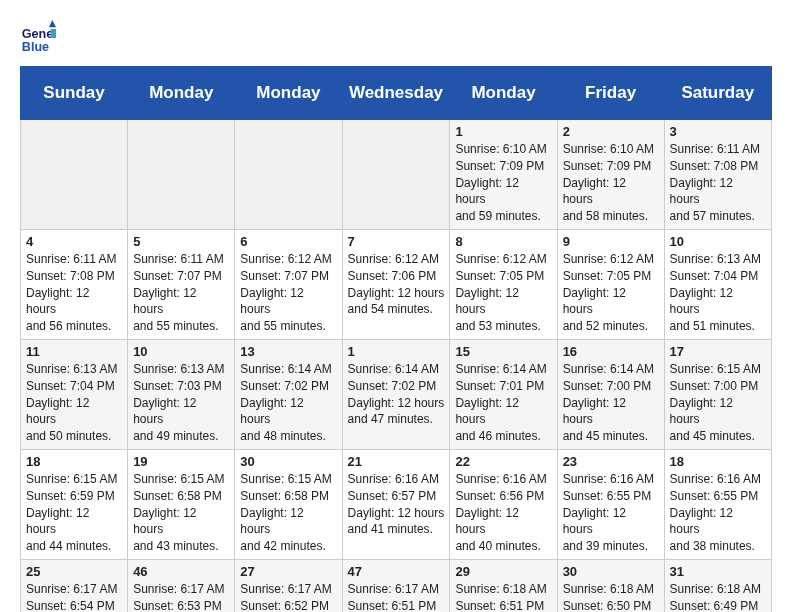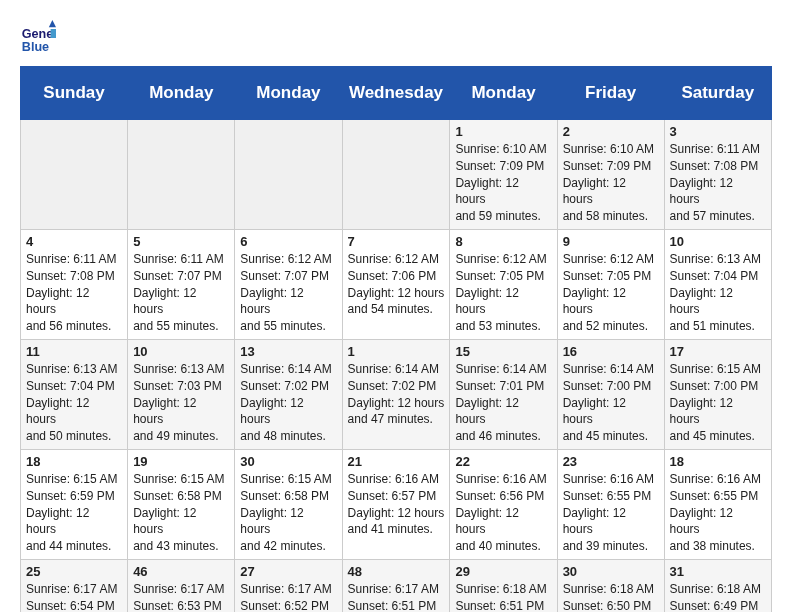--- a/index.html
+++ b/index.html
@@ -321,21 +321,21 @@
 and 36 minutes.</div>
         </td>
         <td>
           <span class="day-num">27</span>
           <div class="day-info" style="white-space: pre-line;">Sunrise: 6:17 AM
 Sunset: 6:52 PM
 Daylight: 12 hours
 and 35 minutes.</div>
         </td>
         <td>
-          <span class="day-num">48</span>
+          <span class="day-num">47</span>
           <div class="day-info" style="white-space: pre-line;">Sunrise: 6:17 AM
 Sunset: 6:51 PM
 Daylight: 12 hours
 and 34 minutes.</div>
         </td>
         <td>
           <span class="day-num">29</span>
           <div class="day-info" style="white-space: pre-line;">Sunrise: 6:18 AM
 Sunset: 6:51 PM
 Daylight: 12 hours

